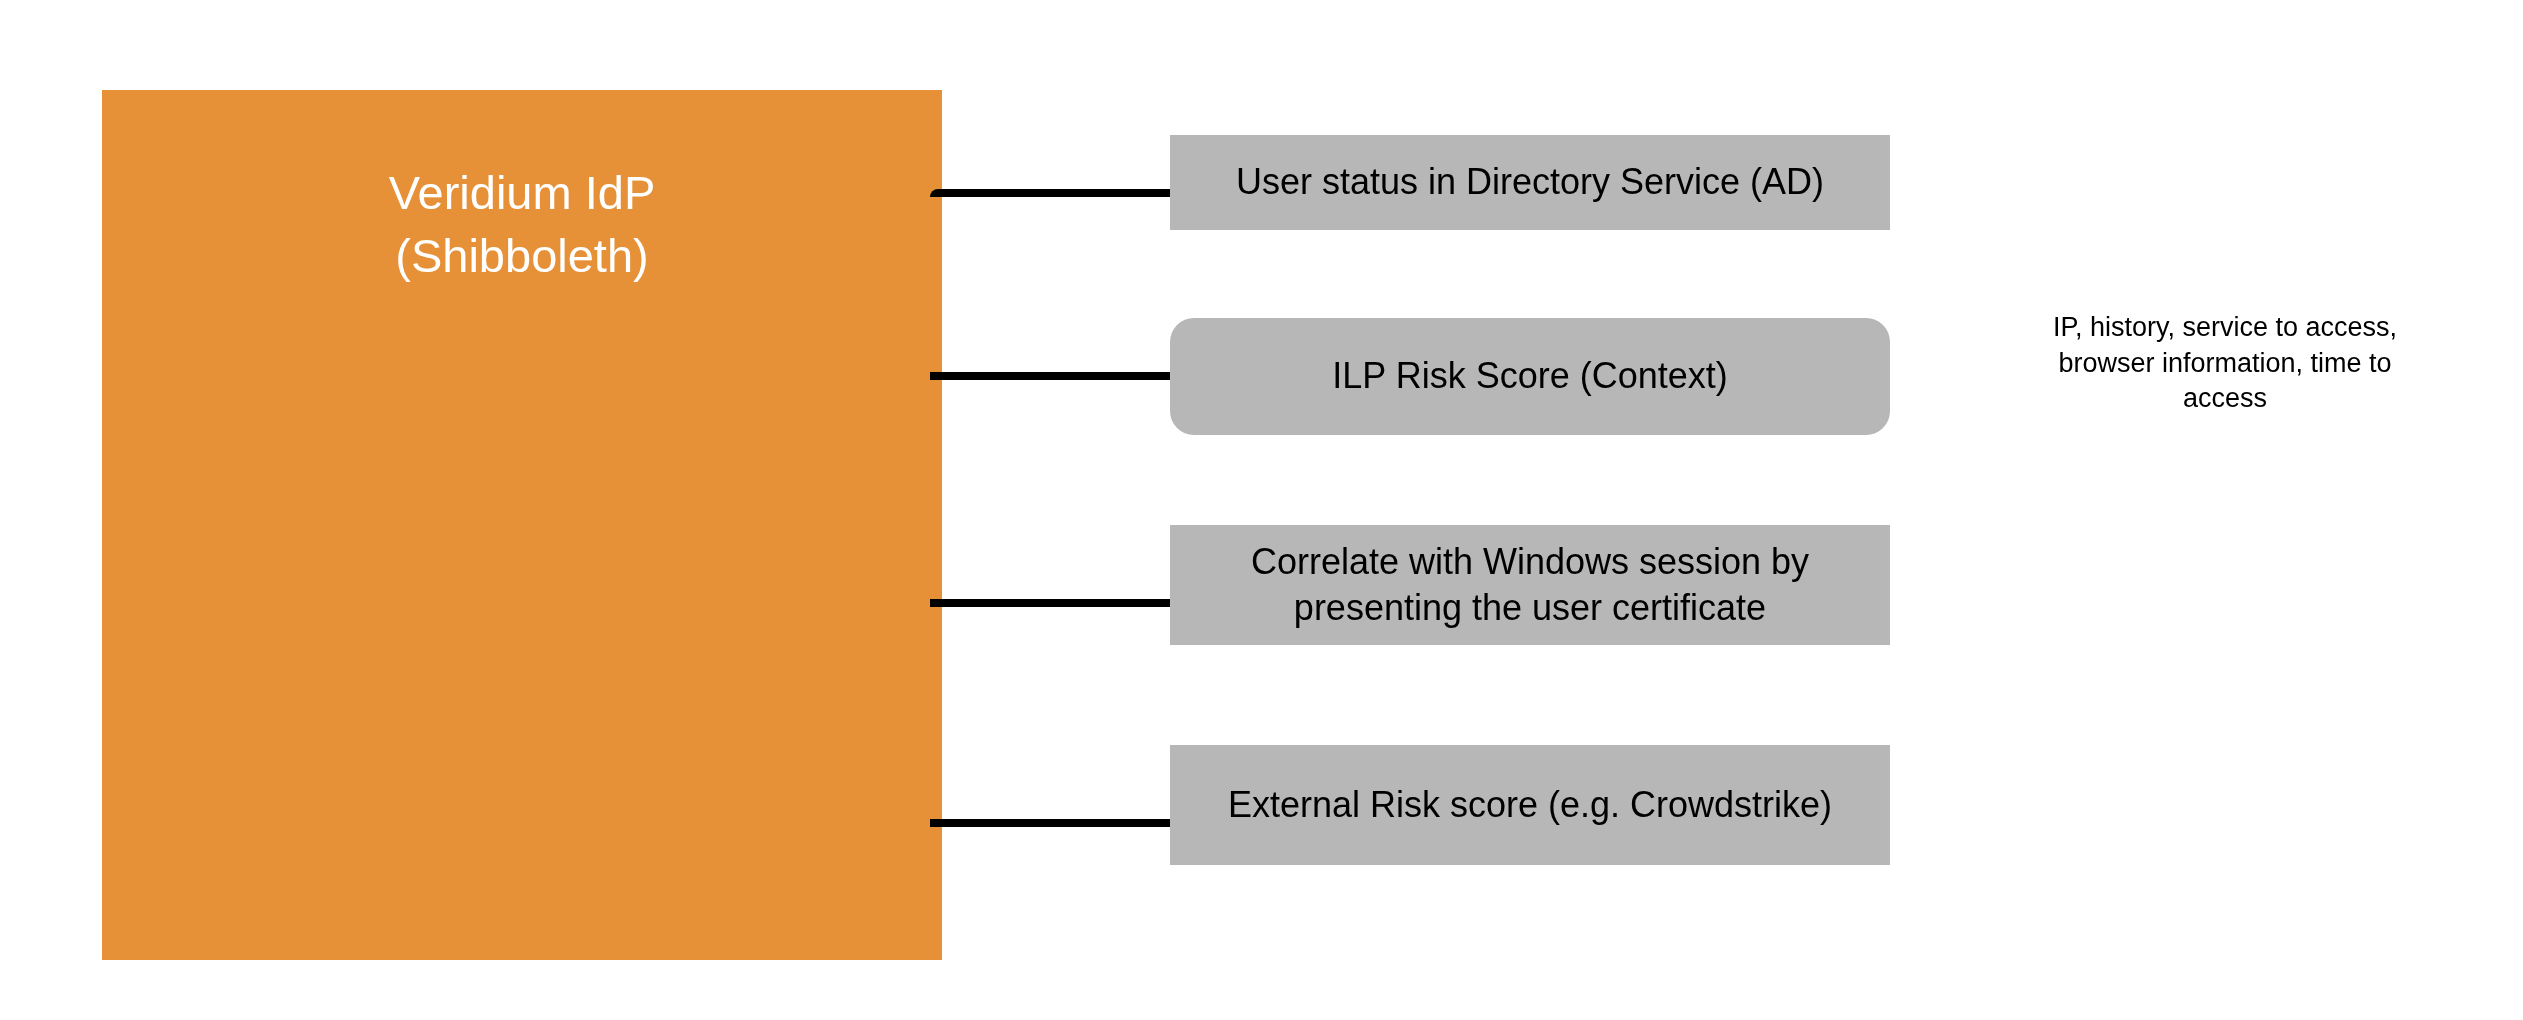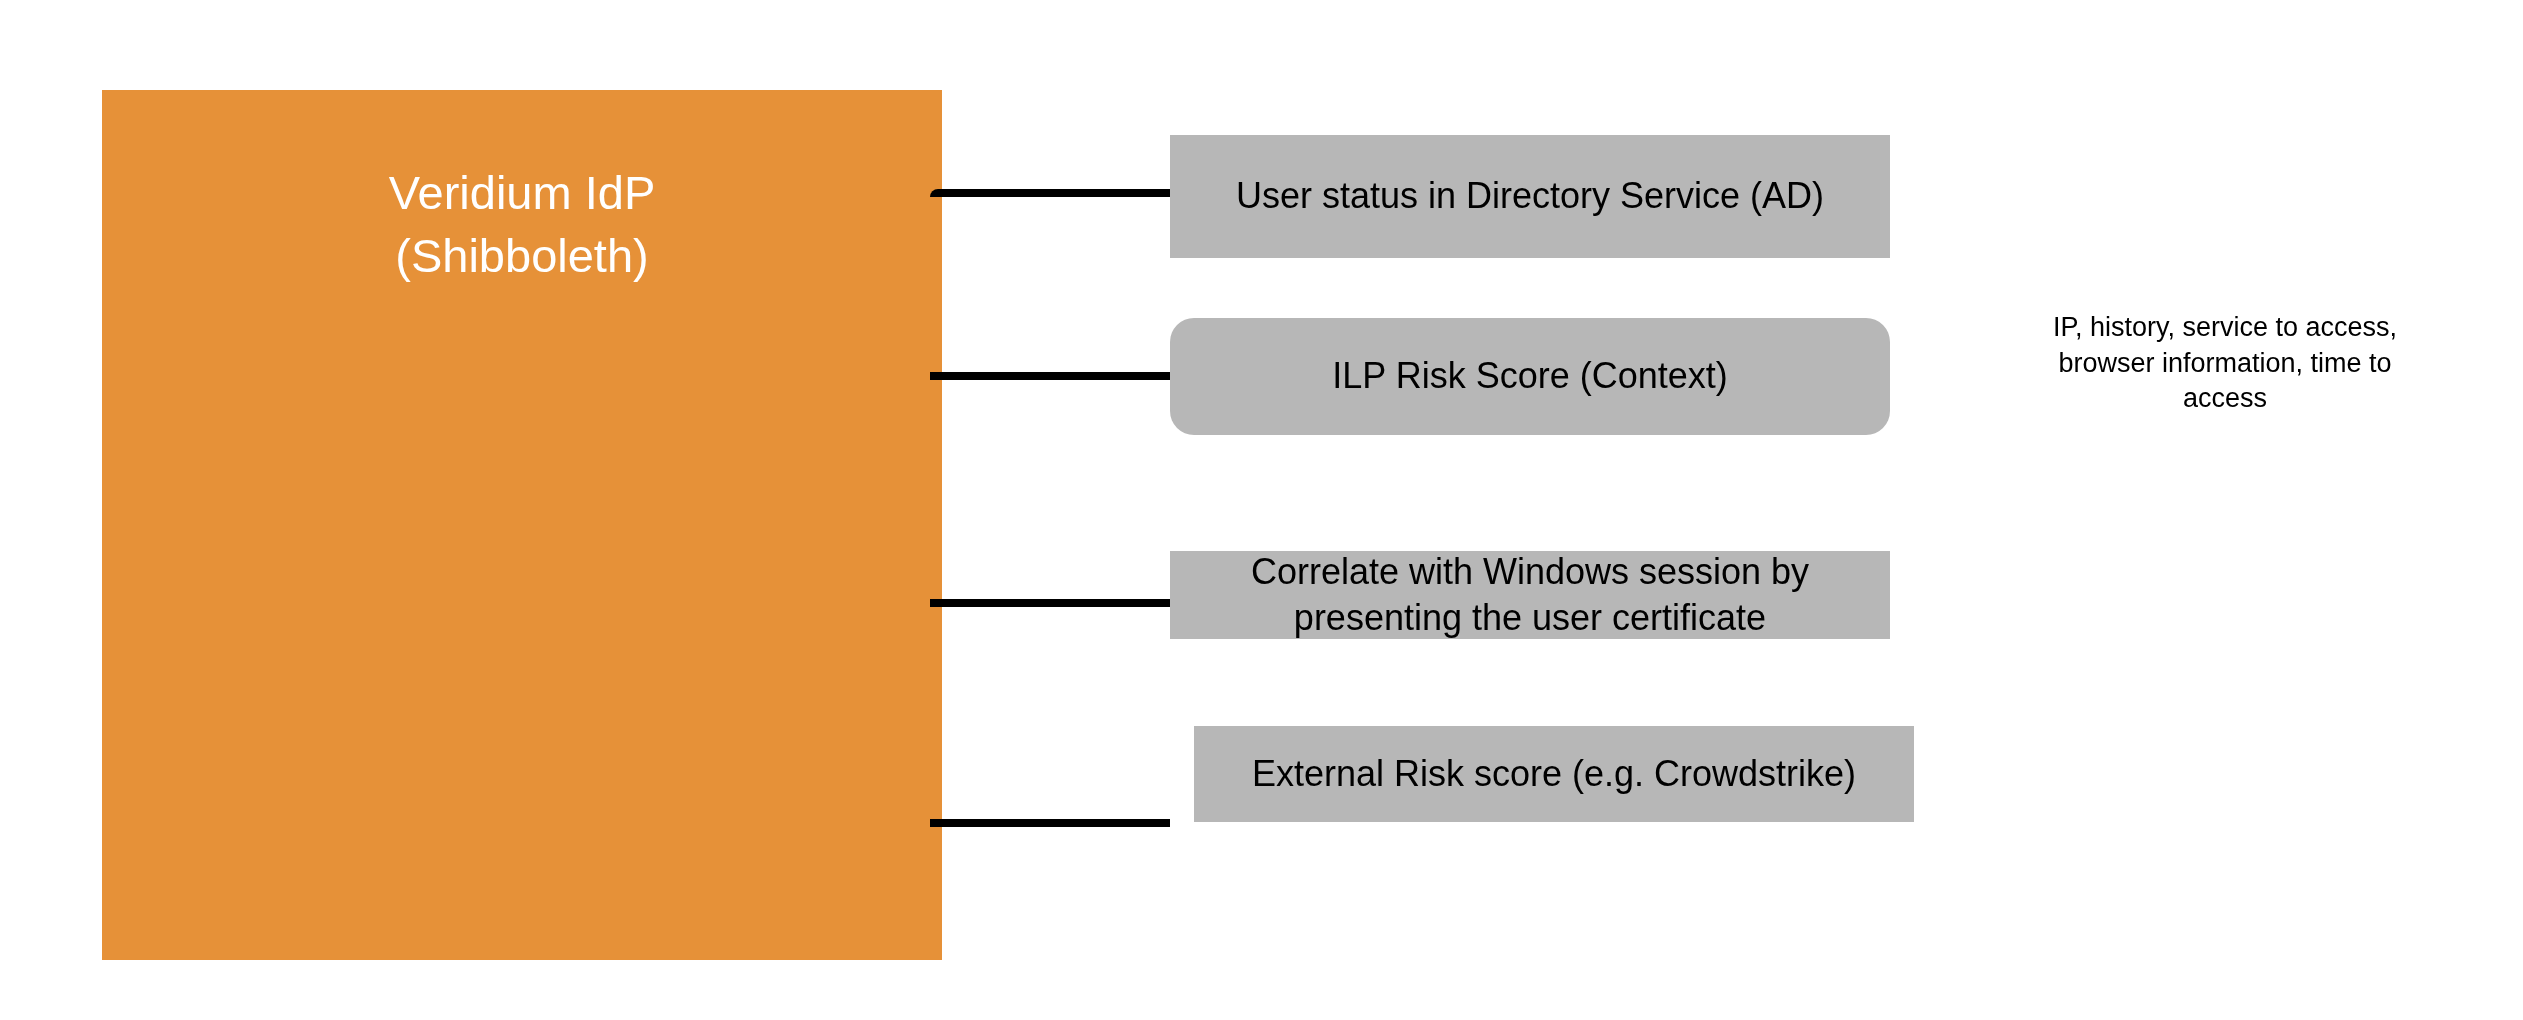--- a/index.html
+++ b/index.html
@@ -55,24 +55,24 @@
     padding: 0 14px;
   }
   .factor-label {
     color: #000000;
     font-size: 36px;
     line-height: 1.28;
     text-align: center;
     white-space: pre-line;
   }
 
-  .factor-box.b1 { top: 135px; height: 123px; }
+  .factor-box.b1 { top: 135px; height: 95px; }
   .factor-box.b2 { top: 318px; height: 117px; border-radius: 24px; }
-  .factor-box.b3 { top: 551px; height: 88px; }
-  .factor-box.b4 { top: 726px; height: 96px; margin-left: 24px; }
+  .factor-box.b3 { top: 525px; height: 120px; }
+  .factor-box.b4 { top: 745px; height: 120px; }
 
   
   .connector {
     position: absolute;
     background: #000000;
     height: 8px;
   }
   .connector.c1 { left: 930px; top: 189px; width: 240px; border-top-left-radius: 8px; }
   .connector.c2 { left: 930px; top: 372px; width: 240px; }
   .connector.c3 { left: 930px; top: 599px; width: 240px; }

